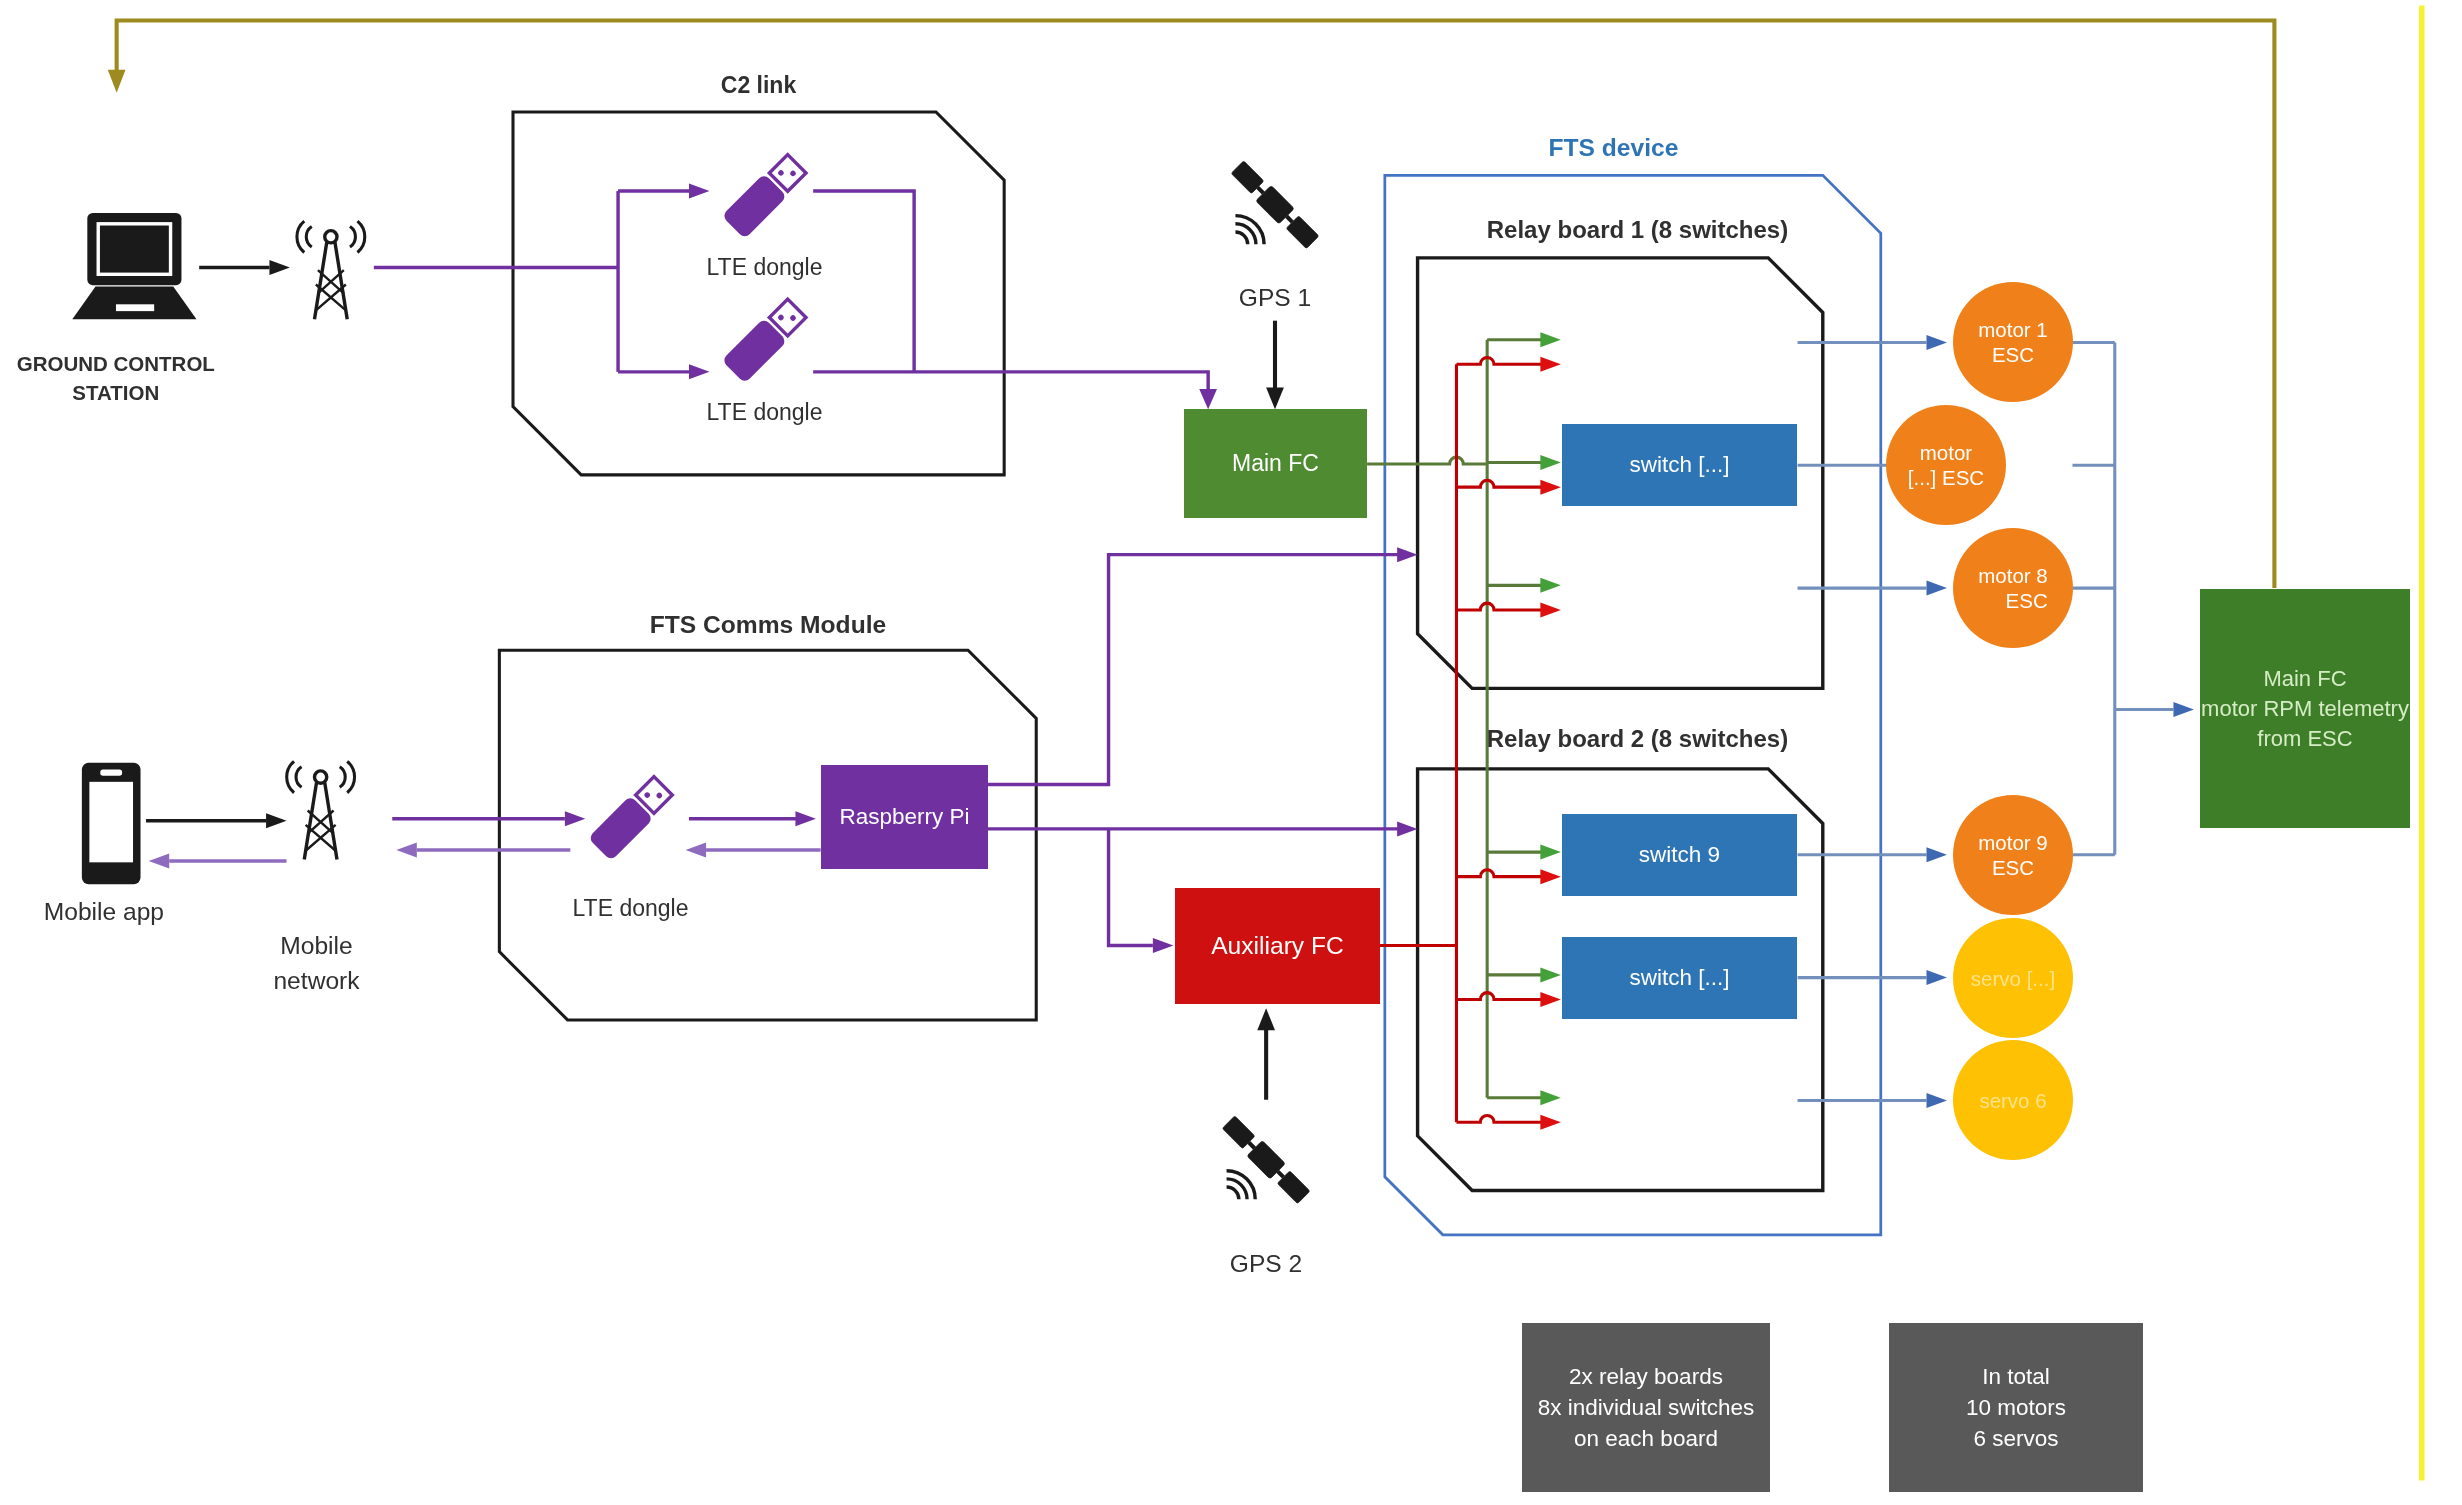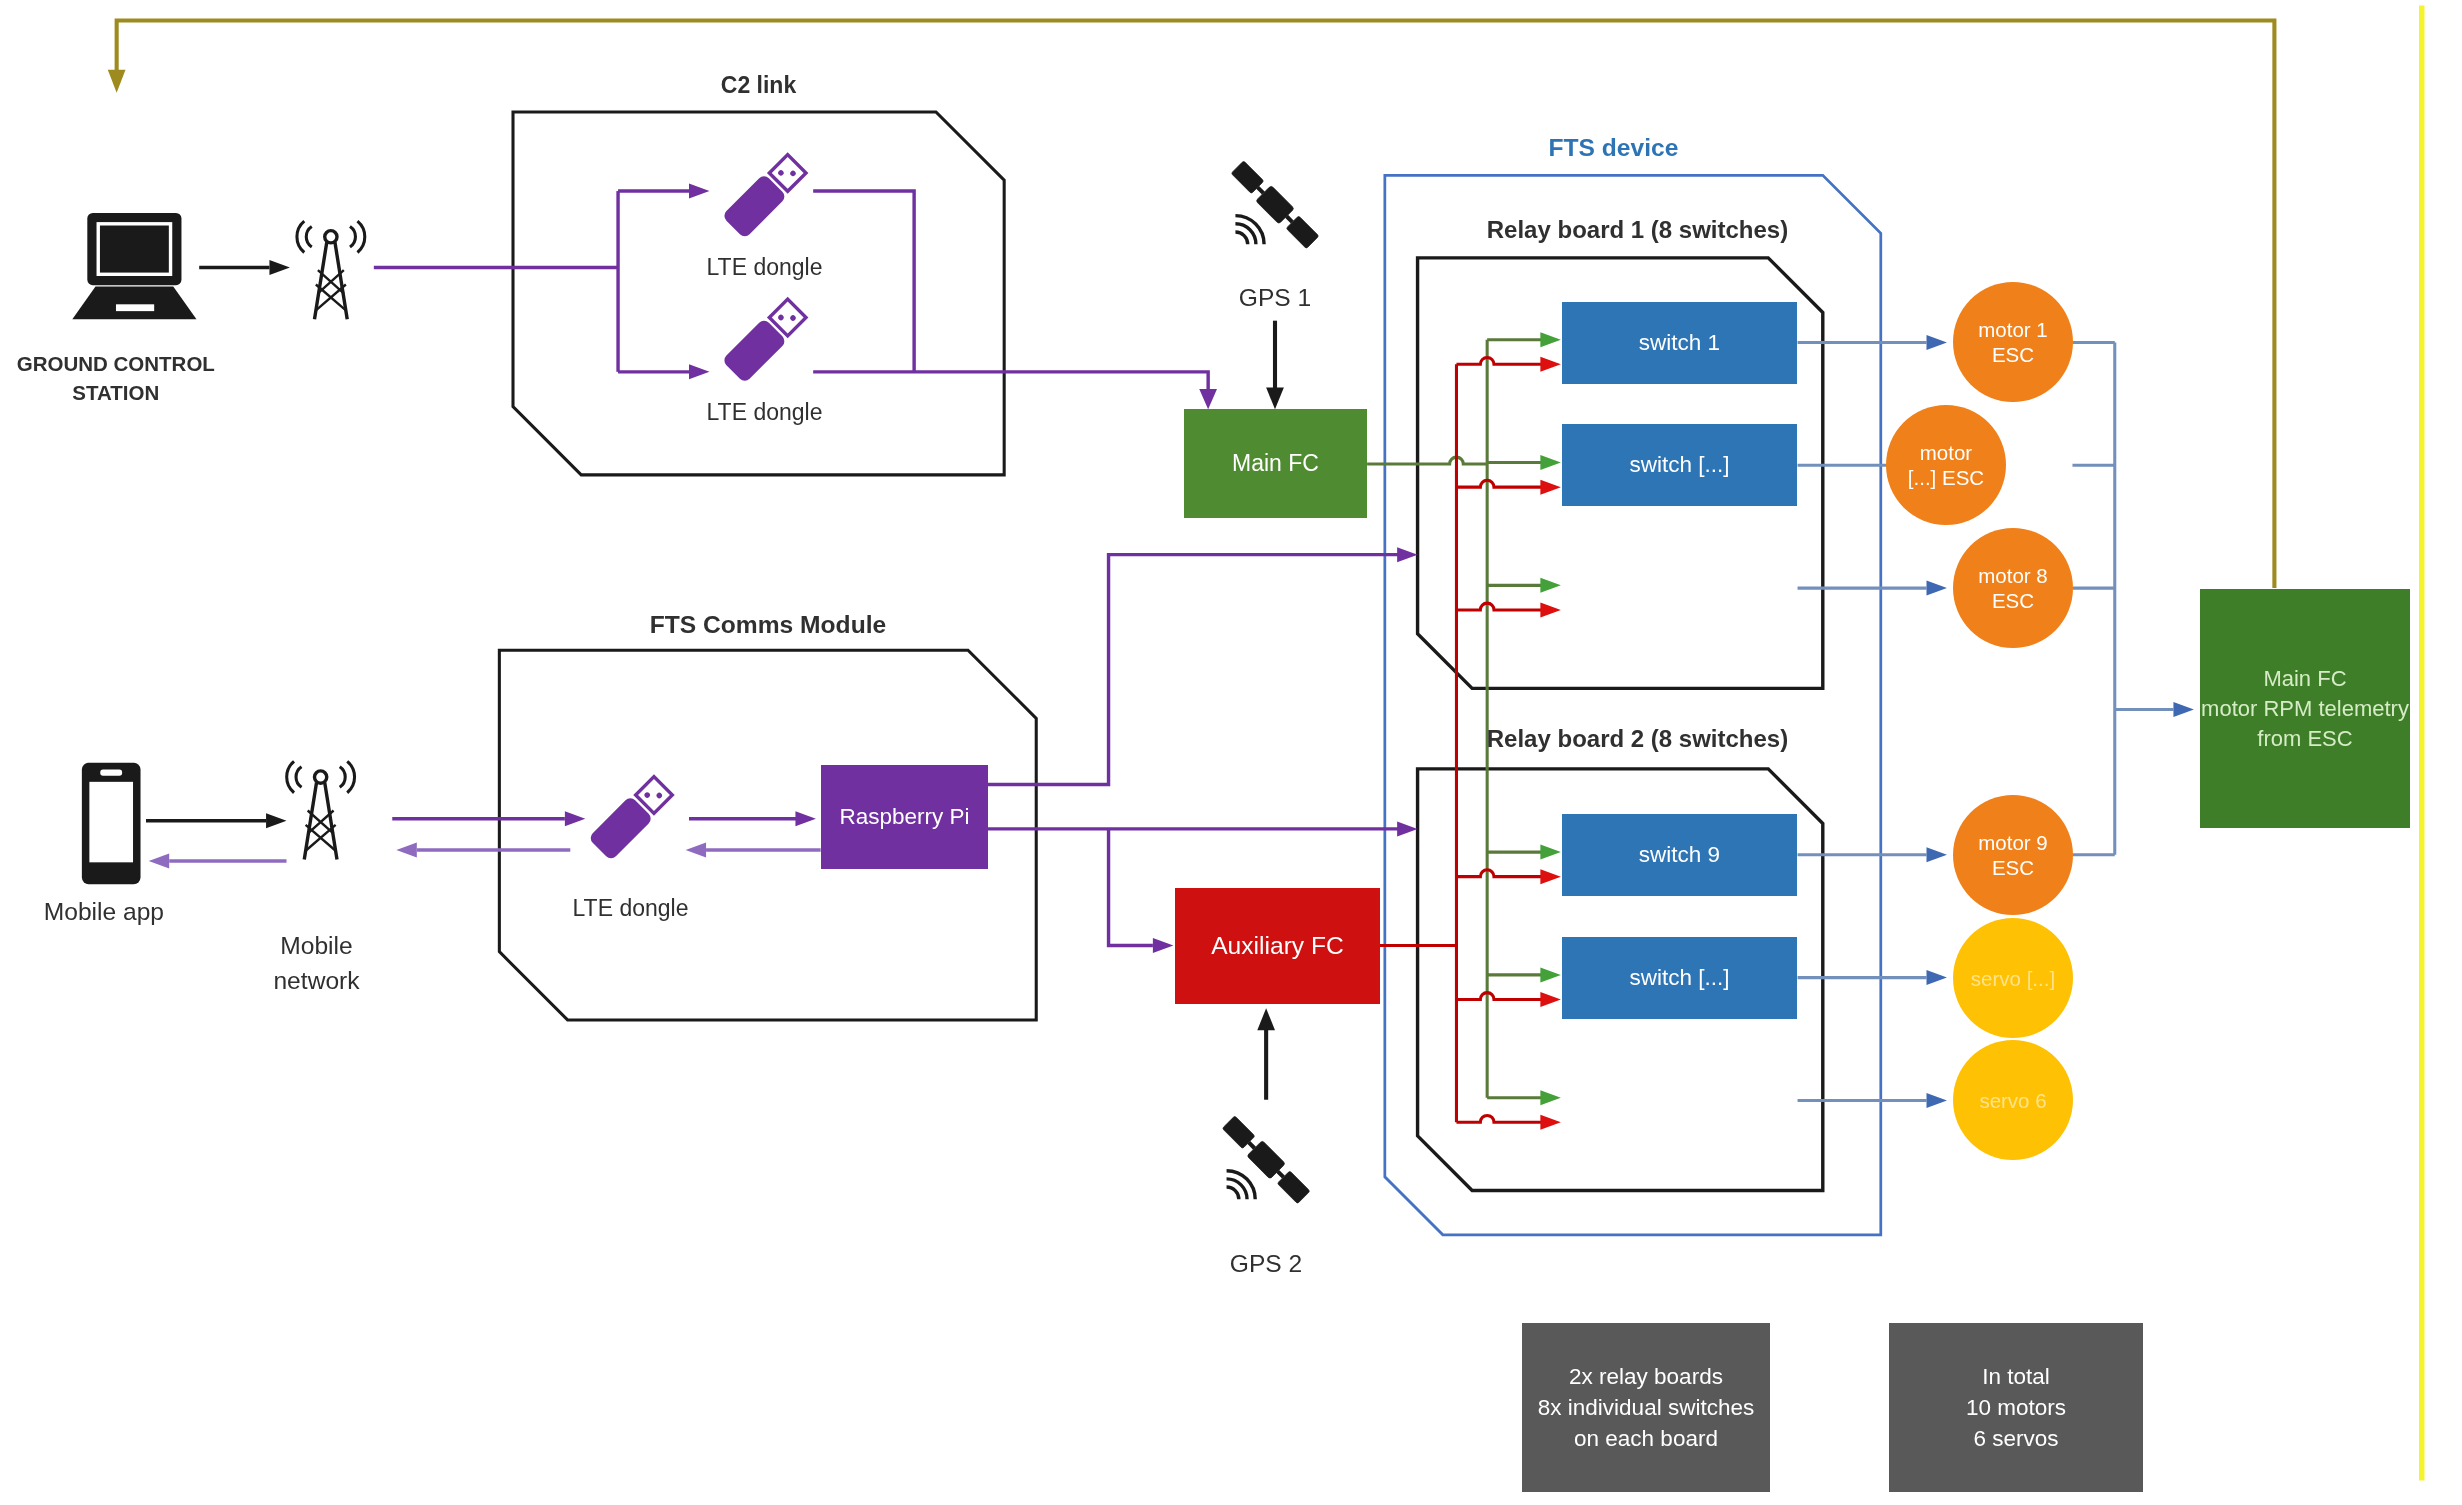--- a/index.html
+++ b/index.html
@@ -197,30 +197,29 @@
     <rect x="147" y="1128" width="32" height="9" rx="4" fill="#ffffff"></rect>
   </g>
 </svg>
 
 <div class="box" style="left: 1184px; top: 409px; width: 183px; height: 109px; font-size: 23px; background: rgb(79, 139, 49);">Main FC</div>
 
 <div class="box" style="left: 1175px; top: 888px; width: 205px; height: 116px; font-size: 24.6px; background: rgb(207, 16, 16);">Auxiliary FC</div>
 
 <div class="box" style="left: 821px; top: 765px; width: 167px; height: 104px; font-size: 22.5px; background: rgb(112, 48, 160);">Raspberry Pi</div>
 
-<div class="box" style="left: 1562px; top: 302px; width: 235px; height: 82px; font-size: 22.5px; background: rgb(46, 117, 182);">switch 1</div>
 <div class="box" style="left: 1562px; top: 424px; width: 235px; height: 82px; font-size: 22.5px; background: rgb(46, 117, 182);">switch [...]</div>
 <div class="box" style="left: 1562px; top: 814px; width: 235px; height: 82px; font-size: 22.5px; background: rgb(46, 117, 182);">switch 9</div>
 <div class="box" style="left: 1562px; top: 937px; width: 235px; height: 82px; font-size: 22.5px; background: rgb(46, 117, 182);">switch [...]</div>
 
 <div class="box circle" style="left: 1953px; top: 282px; width: 120px; height: 120px; font-size: 20.5px; line-height: 25px; background: rgb(240, 128, 25);">motor 1
 ESC</div>
 <div class="box circle" style="left: 1886px; top: 405px; width: 120px; height: 120px; font-size: 20.5px; line-height: 25px; background: rgb(240, 128, 25);">motor
 [...] ESC</div>
-<div class="box circle" style="left: 1953px; top: 528px; width: 120px; height: 120px; font-size: 20.5px; line-height: 25px; background: rgb(240, 128, 25);">motor 8
+<div class="box circle" style="left: 1953px; top: 528px; width: 120px; height: 120px; font-size: 20.5px; line-height: 25px; background: rgb(240, 128, 25); text-align: right;">motor 8
 ESC</div>
 <div class="box circle" style="left: 1953px; top: 795px; width: 120px; height: 120px; font-size: 20.5px; line-height: 25px; background: rgb(240, 128, 25);">motor 9
 ESC</div>
 <div class="box circle" style="left: 1953px; top: 918px; width: 120px; height: 120px; font-size: 20.5px; line-height: 25px; background: rgb(255, 193, 3); color: rgb(255, 226, 138);">servo [...]</div>
 <div class="box circle" style="left: 1953px; top: 1040px; width: 120px; height: 120px; font-size: 20.5px; line-height: 25px; background: rgb(255, 193, 3); color: rgb(255, 226, 138);">servo 6</div>
 
 <div class="box" style="left: 2200px; top: 589px; width: 210px; height: 239px; font-size: 22px; line-height: 30px; background: rgb(63, 126, 40); color: rgb(213, 236, 198);">Main FC
 motor RPM telemetry
 from ESC</div>
 

